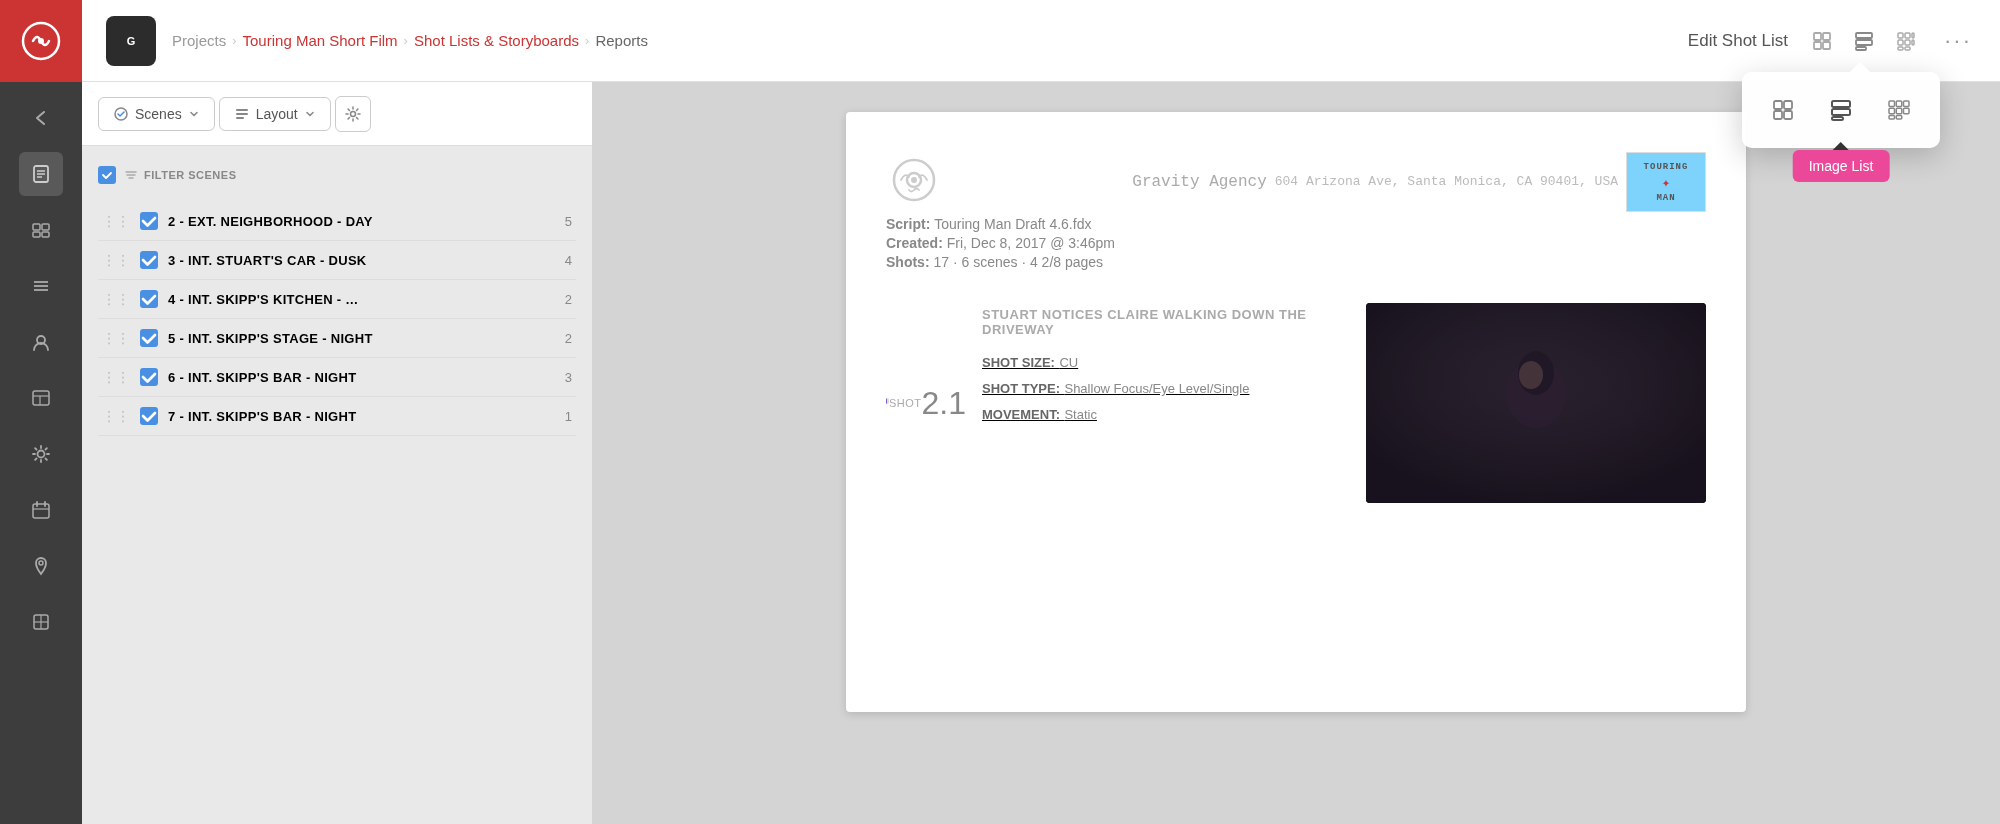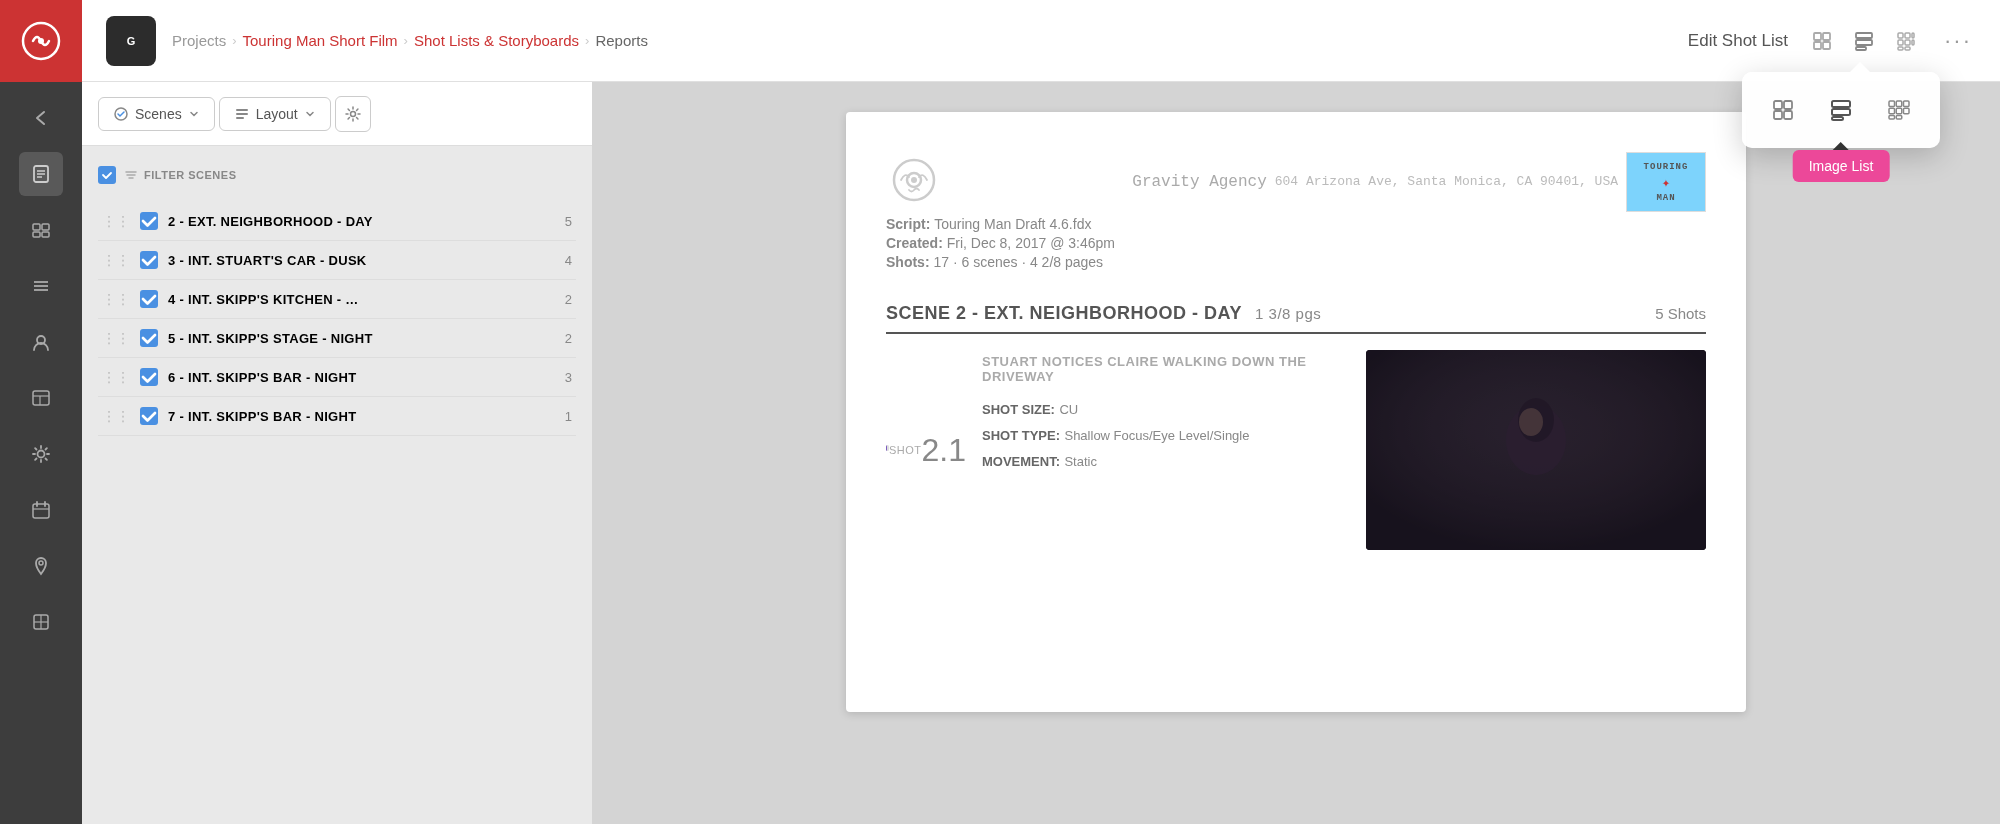--- a/index.html
+++ b/index.html
@@ -353,21 +353,21 @@
     .shot-details { flex: 1; }
     .shot-description {
       font-size: 13px;
       font-weight: 600;
       color: #aaa;
       letter-spacing: 0.5px;
       text-transform: uppercase;
       margin-bottom: 16px;
       margin-top: 4px;
     }
-    .shot-field { margin-bottom: 8px; }
+    .shot-field { margin-bottom: 8px; text-decoration: underline; }
     .shot-field-label {
       font-size: 13px;
       font-weight: 700;
       color: #666;
     }
     .shot-field-value {
       font-size: 13px;
       color: #888;
     }
     .shot-image {
@@ -728,27 +728,20 @@
 Monica, CA 90401, USA</div>
             <div class="touring-man-logo">
               <span class="touring-logo-text">TOURING</span>
               <span class="touring-logo-star">✦</span>
               <span class="touring-logo-text">MAN</span>
             </div>
           </div>
         </div>
 
         <div class="scene-section">
-          <div class="scene-header">
-            <span class="scene-header-title">
-              <span>SCENE 2 - EXT. NEIGHBORHOOD - DAY</span>
-              <span style="font-weight:400;color:#888;margin-left:8px;font-size:15px;">1 3/8 pgs</span>
-            </span>
-            <span class="scene-header-shots">5 Shots</span>
-          </div>
 
           <div class="shot-row">
             <div class="shot-left">
               <div class="shot-number-col">
                 <div class="shot-progress-bar">
                   <div class="shot-progress-fill" style="width:35%"></div>
                 </div>
                 <span class="shot-label">SHOT</span>
                 <span class="shot-number">2.1</span>
               </div>

